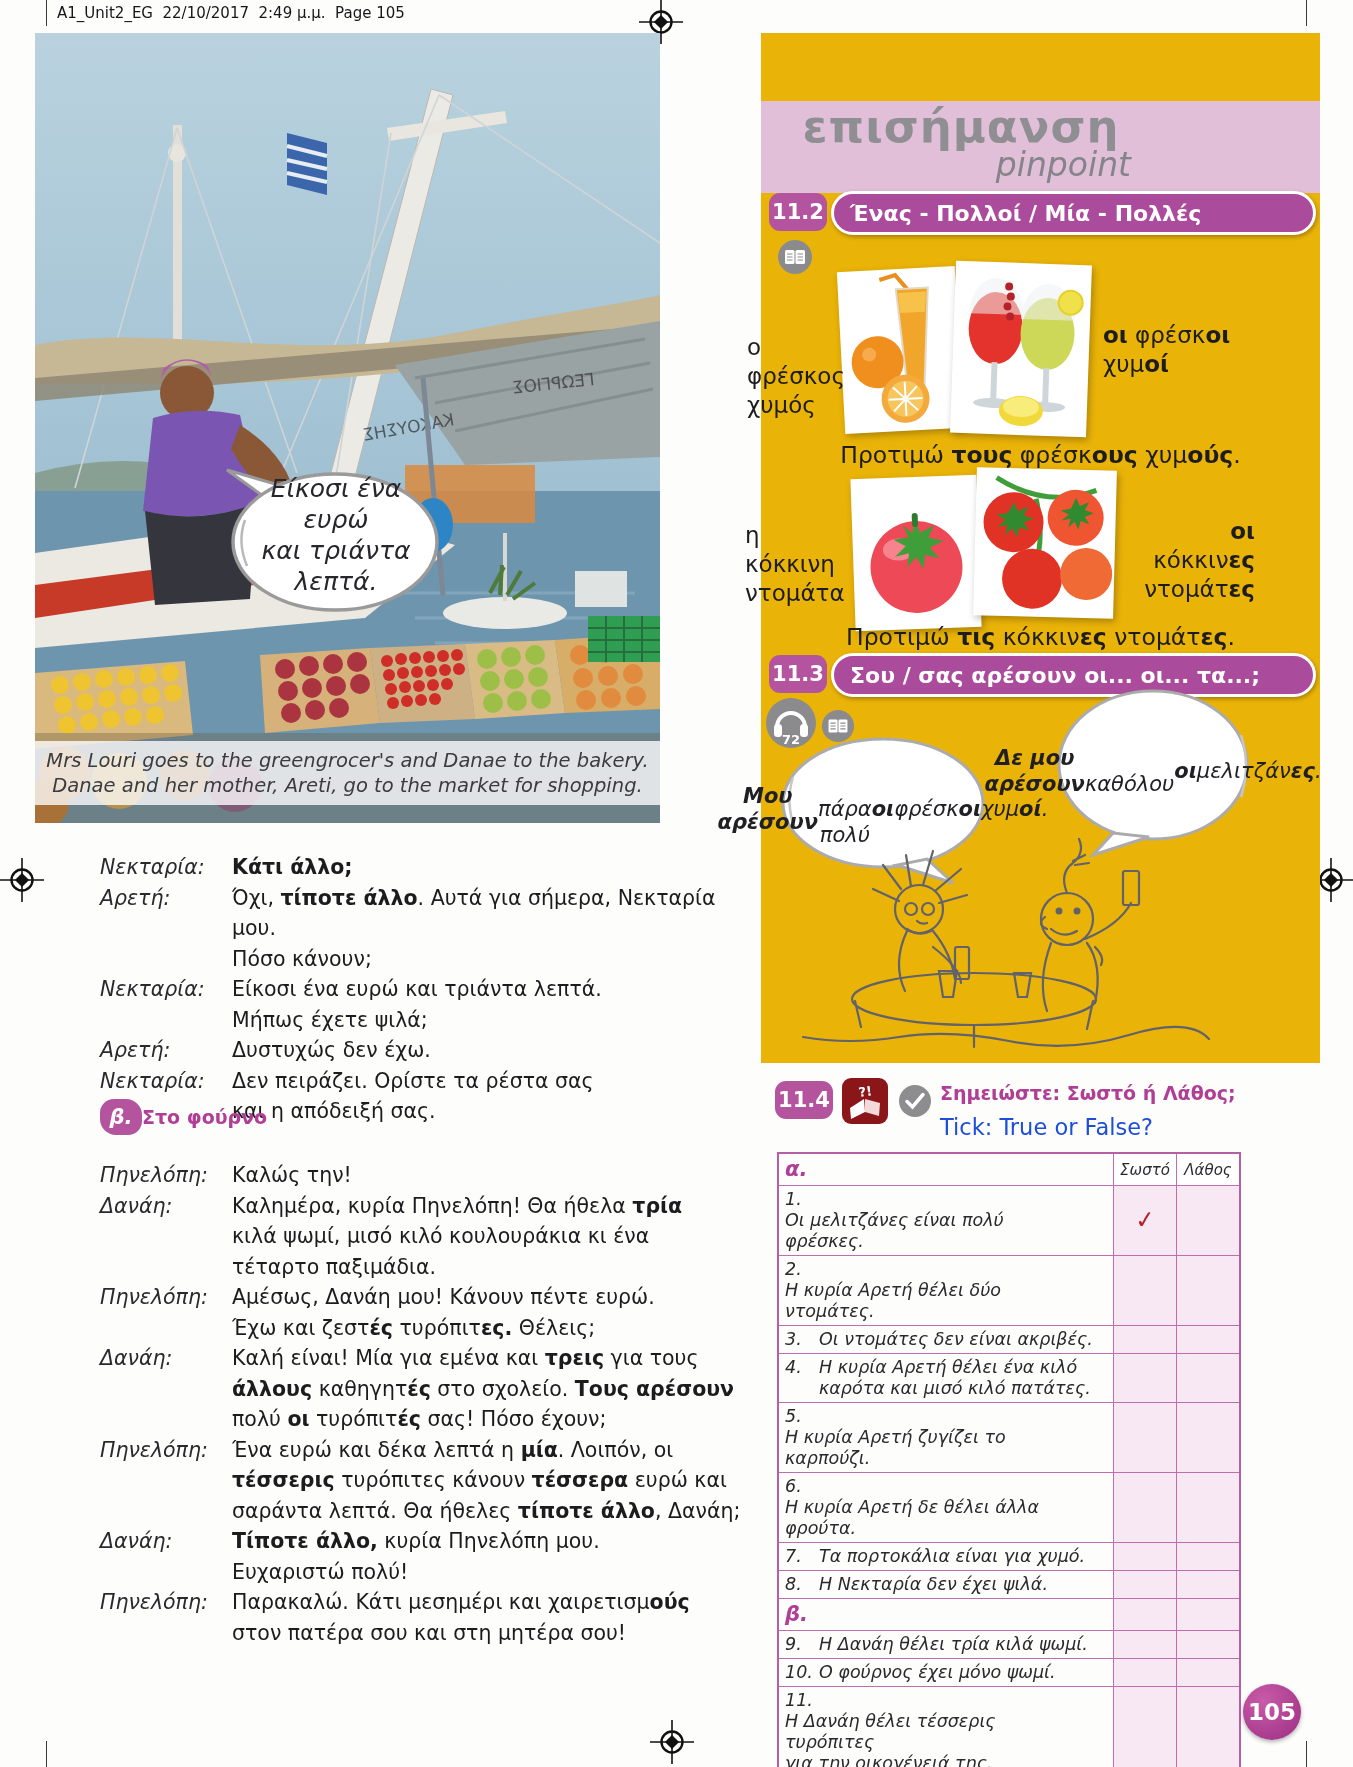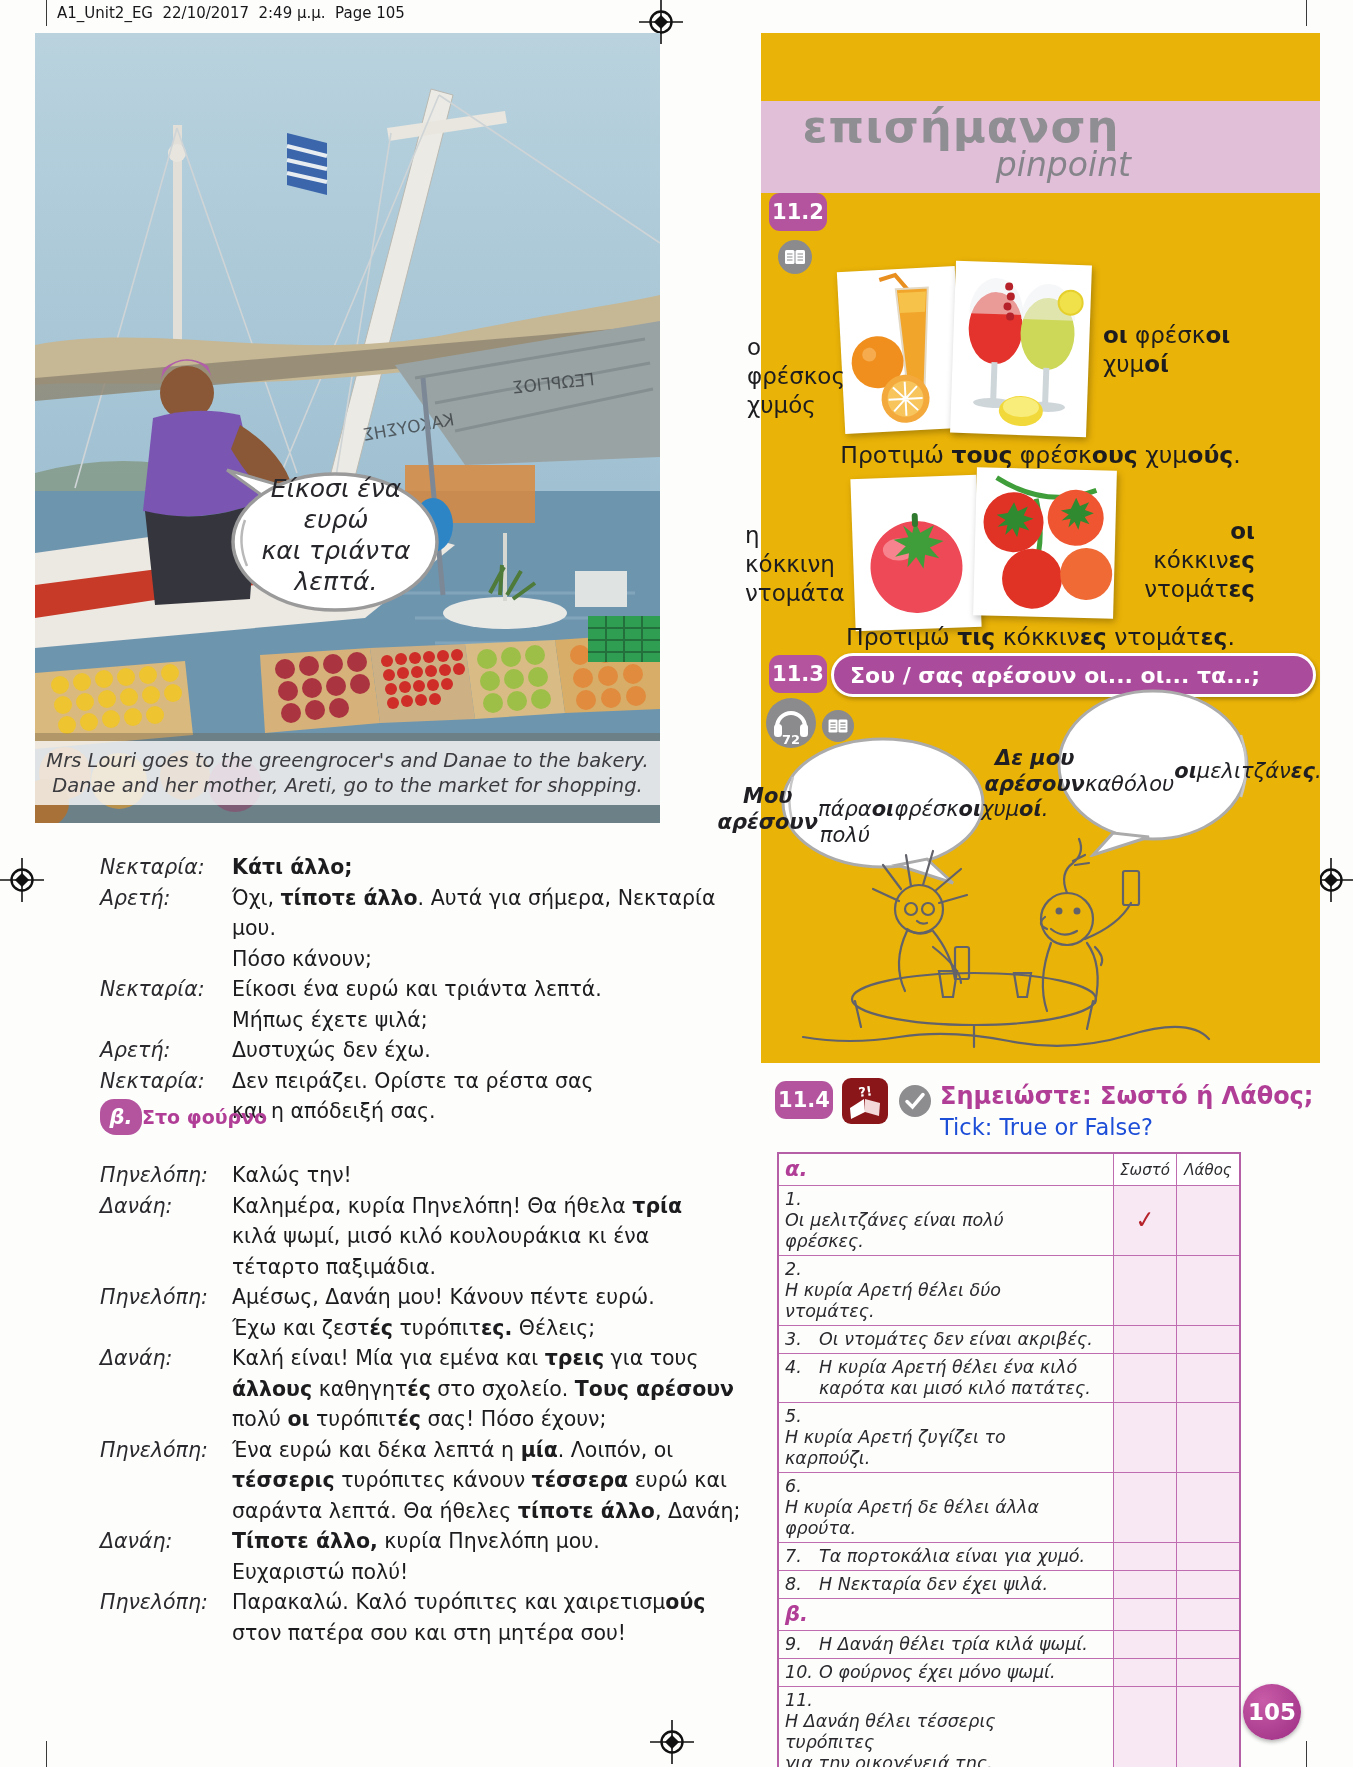--- a/index.html
+++ b/index.html
@@ -42,21 +42,21 @@
         box-shadow:1px 2px 4px rgba(0,0,0,.3);color:#fff;font-weight:bold;font-size:22px;
         display:flex;align-items:center;padding:0 16px;white-space:nowrap;}
   .icon-circle{position:absolute;}
   .card{position:absolute;background:#fff;box-shadow:2px 3px 7px rgba(0,0,0,.28);}
   .pp-label{position:absolute;font-size:23px;line-height:29px;color:#1d1d20;white-space:pre-line;}
   .pp-caption{position:absolute;left:0;width:100%;text-align:center;font-size:23.5px;color:#1d1d20;}
   .bubble{position:absolute;}
   .bubble .bb-text{position:absolute;inset:8px;display:flex;align-items:center;justify-content:center;text-align:center;
         font-style:italic;font-size:21px;line-height:26px;color:#1f1f24;white-space:pre-line;}
   
-  .s114-title{position:absolute;left:940px;top:1082px;font-size:24px;font-weight:bold;color:#b13e96;}
+  .s114-title{position:absolute;left:940px;top:1082px;font-size:19px;font-weight:bold;color:#b13e96;}
   .s114-sub{position:absolute;left:940px;top:1114px;font-size:22.5px;color:#1d4ed8;}
   .tf-wrap{position:absolute;left:777px;top:1152px;width:464px;}
   table.tf{border-collapse:collapse;width:100%;font-size:17.5px;font-style:italic;color:#2a2a2e;
         border:2.5px solid #b55fa6;}
   table.tf td{border:1.6px solid #c06cb0;padding:3px 6px;line-height:1.2;}
   td.chk,td.chk-h{width:50px;text-align:center;}
   td.chk{background:#f7e8f3;}
   td.chk-h{font-size:15px;background:#fff;margin-top:32px;}
   .sec-label{color:#b13e96;font-weight:bold;font-size:21px;}
   .stmt-num{display:inline-block;width:34px;vertical-align:top;}
@@ -323,34 +323,35 @@
   </div>
 
   <div class="dl-row">
     <div class="dl-speaker">Δανάη:</div>
     <div class="dl-text"><span class="bseg">Τίποτε άλλο,</span><span> κυρία Πηνελόπη μου.
 Ευχαριστώ πολύ!</span></div>
   </div>
 
   <div class="dl-row">
     <div class="dl-speaker">Πηνελόπη:</div>
-    <div class="dl-text"><span>Παρακαλώ. Καλό τυρόπιτες και χαιρετισμ</span><span class="bseg">ούς</span><span>
+    <div class="dl-text"><span>Παρακαλώ. Κάτι μεσημέρι και χαιρετισμ</span><span class="bseg">ούς</span><span>
 στον πατέρα σου και στη μητέρα σου!</span></div>
   </div>
 </div>
 
   <div class="panel">
     <div class="banner">
       <div class="banner-inner">
         <div class="banner-gr">επισήμανση</div>
         <div class="banner-en">pinpoint</div>
       </div>
     </div>
 
     <div class="s-badge" style="left:8px;top:160px;">11.2</div>
+    <div class="s-pill" style="left:70px;top:158px;right:4px;">Ένας - Πολλοί / Μία - Πολλές</div>
     <svg class="icon-circle" style="left:16px;top:206px;" width="36" height="36" viewBox="0 0 36 36">
       <circle cx="18" cy="18" r="17" fill="#8b8b8e"></circle>
       <rect x="8" y="11" width="9.5" height="14" rx="1.5" fill="#fff"></rect>
         <rect x="18.5" y="11" width="9.5" height="14" rx="1.5" fill="#fff"></rect>
       <path d="M10,15 h5.5 M10,18 h5.5 M10,21 h5.5 M20.5,15 h5.5 M20.5,18 h5.5 M20.5,21 h5.5" stroke="#8b8b8e" stroke-width="1.2"></path>
     </svg>
 
     <div class="card" style="left:80px;top:236px;width:118px;height:162px;transform:rotate(-3deg);">
       <svg width="118" height="162" viewBox="0 0 118 162">
         <path d="M72,24 L58,6 L42,10" stroke="#e88f1f" stroke-width="4" fill="none"></path>

